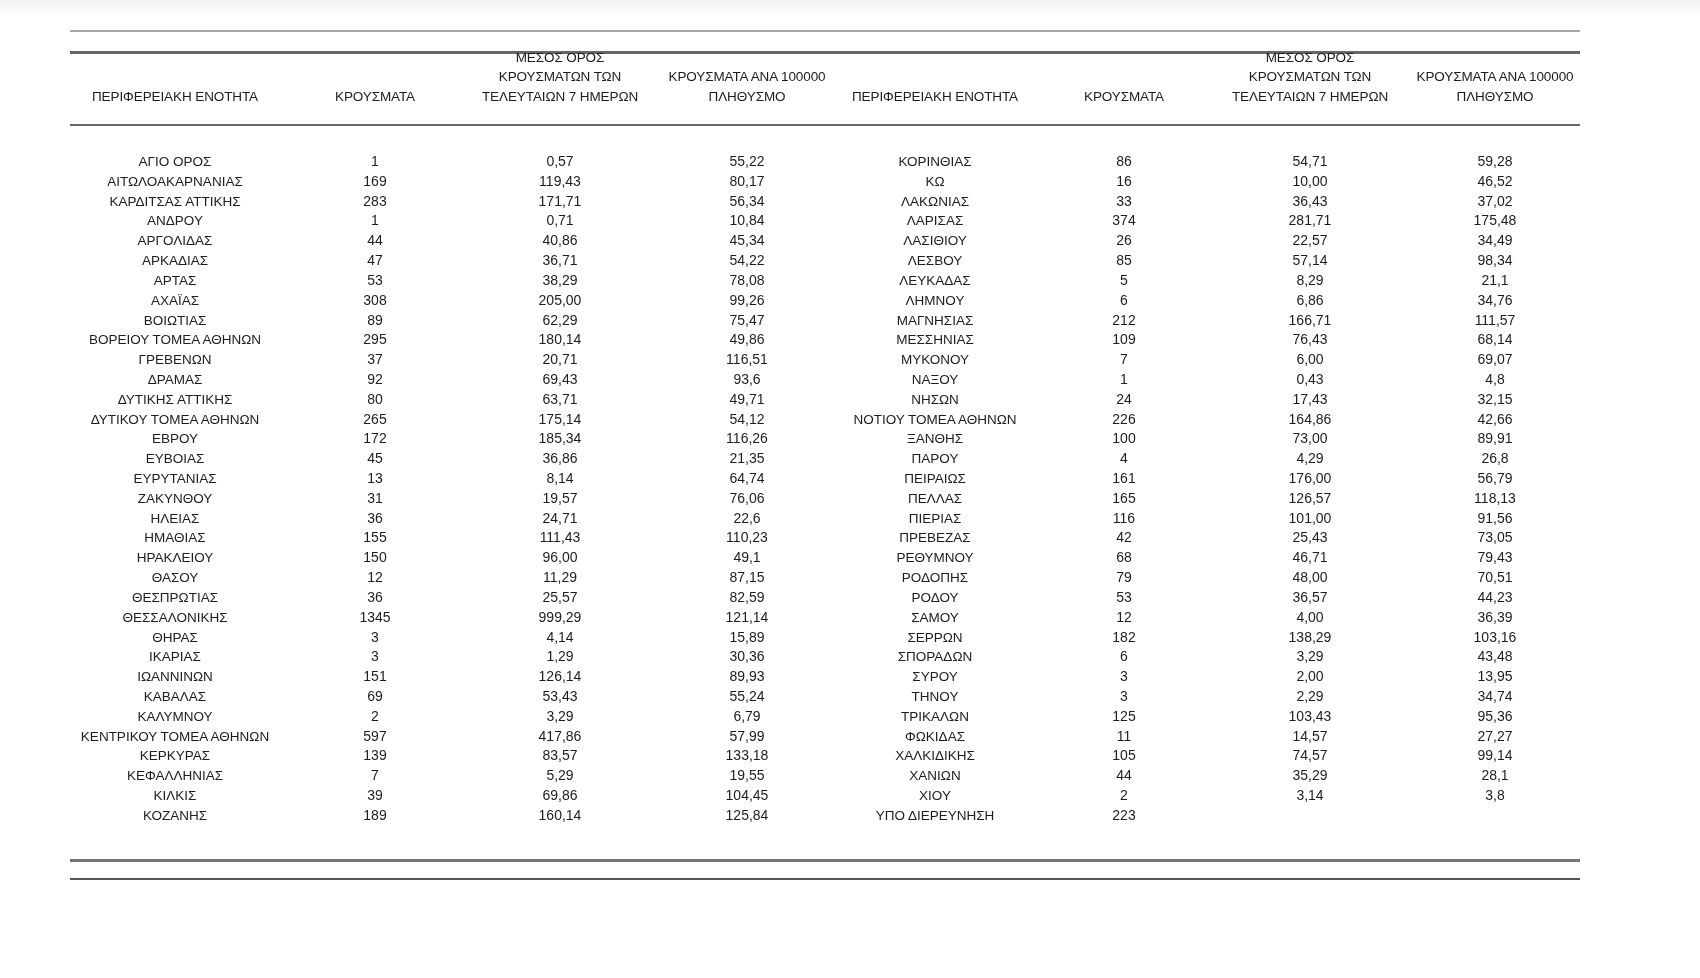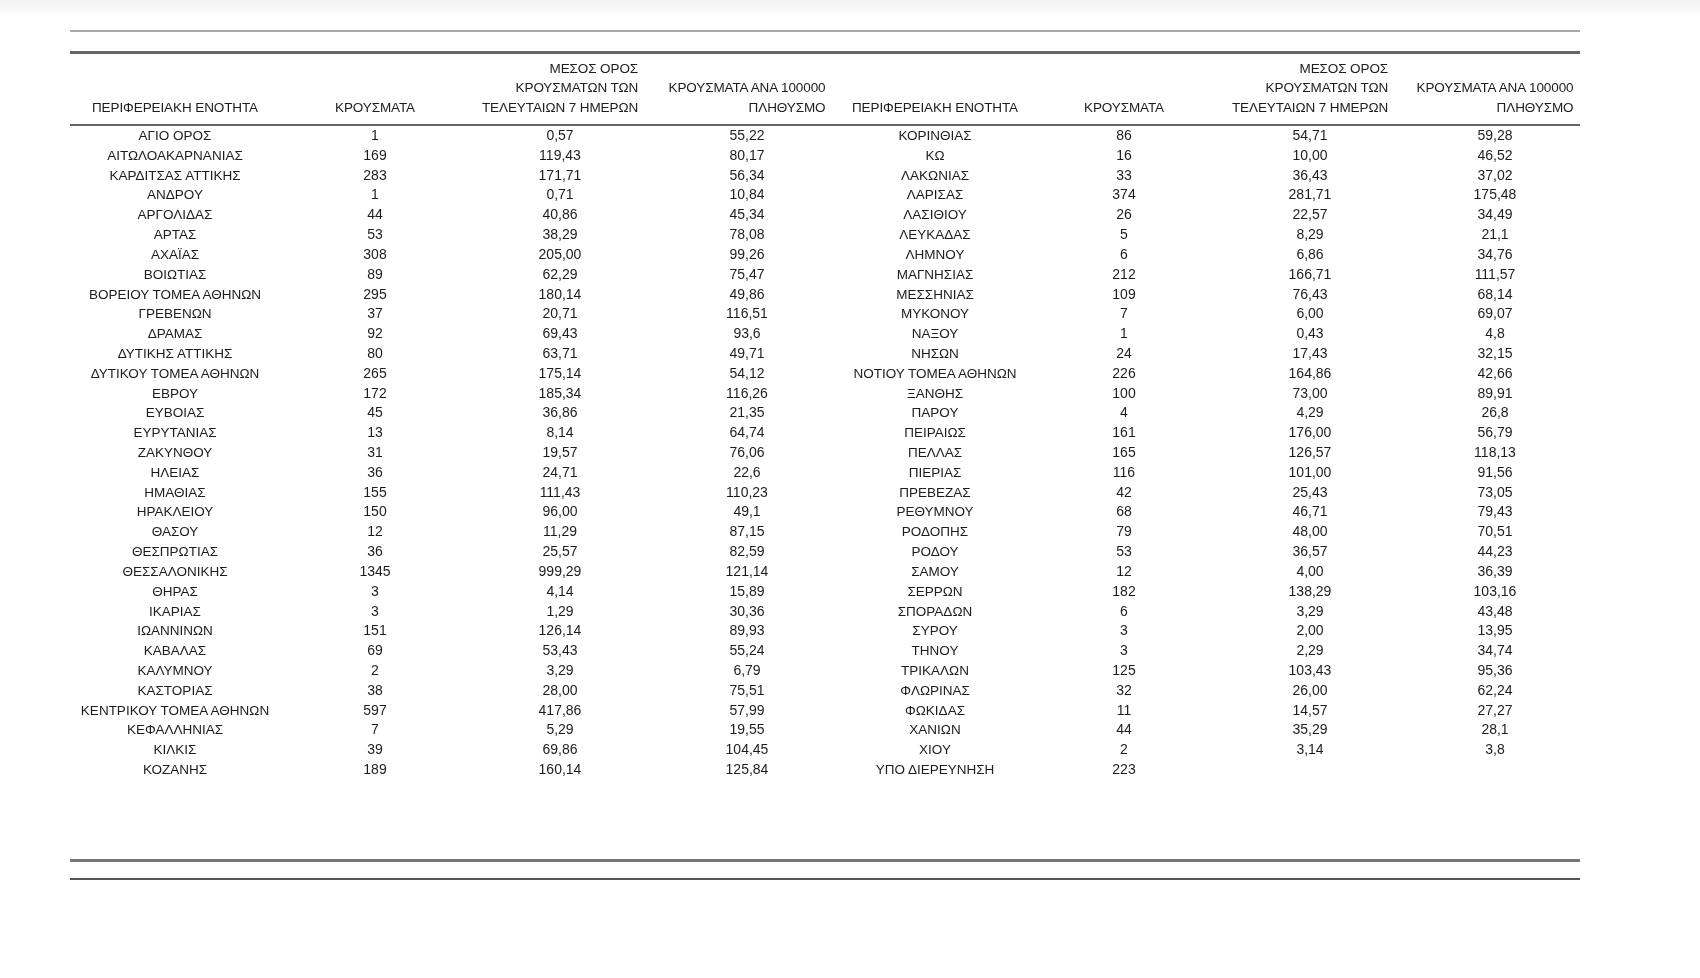--- a/index.html
+++ b/index.html
@@ -13,25 +13,25 @@
   }
   .hline { position: absolute; left: 70px; width: 1510px; }
   .hline.thin { top: 30px; height: 2px; background: #a8a8a8; }
   .hline.thick { top: 51px; height: 3px; background: #666; }
   .hline.bottom1 { top: 859px; height: 3px; background: #777; }
   .hline.bottom2 { top: 878px; height: 2px; background: #555; }
 
   .table { position: absolute; left: 70px; top: 66px; width: 1510px; }
   .thead { position: relative; height: 58px; border-bottom: 2px solid #666; }
   .th {
-    position: absolute; bottom: 7px; text-align: right; font-size: 13.5px; line-height: 19.5px;
+    position: absolute; bottom: 18px; text-align: center; font-size: 13.5px; line-height: 19.5px;
     white-space: nowrap; transform: translateX(-50%); letter-spacing: -0.1px;
   }
   .th .ln { display: block; }
-  .tbody { position: relative; }
+  .tbody { position: relative; margin-top: 26px; }
   .tr { position: relative; height: 19.82px; }
   .td {
     position: absolute; top: 0; transform: translateX(-50%); white-space: nowrap;
     font-size: 14px; line-height: 19.8px; text-align: center;
   }
   .td.name { font-size: 13.5px; }
   
   .c1 { left: 105px; } .c2 { left: 305px; } .c3 { left: 490px; } .c4 { left: 677px; }
   .c5 { left: 865px; } .c6 { left: 1054px; } .c7 { left: 1240px; } .c8 { left: 1425px; }
 </style>
@@ -120,20 +120,30 @@
         <span class="td c1 name">ΑΡΓΟΛΙΔΑΣ</span>
         <span class="td c2">44</span>
         <span class="td c3">40,86</span>
         <span class="td c4">45,34</span>
         <span class="td c5 name">ΛΑΣΙΘΙΟΥ</span>
         <span class="td c6">26</span>
         <span class="td c7">22,57</span>
         <span class="td c8">34,49</span>
       </div>
       <div class="tr">
+        <span class="td c1 name">ΑΡΚΑΔΙΑΣ</span>
+        <span class="td c2">47</span>
+        <span class="td c3">36,71</span>
+        <span class="td c4">54,22</span>
+        <span class="td c5 name">ΛΕΣΒΟΥ</span>
+        <span class="td c6">85</span>
+        <span class="td c7">57,14</span>
+        <span class="td c8">98,34</span>
+      </div>
+      <div class="tr">
         <span class="td c1 name">ΑΡΤΑΣ</span>
         <span class="td c2">53</span>
         <span class="td c3">38,29</span>
         <span class="td c4">78,08</span>
         <span class="td c5 name">ΛΕΥΚΑΔΑΣ</span>
         <span class="td c6">5</span>
         <span class="td c7">8,29</span>
         <span class="td c8">21,1</span>
       </div>
       <div class="tr">
@@ -350,40 +360,40 @@
         <span class="td c1 name">ΚΑΛΥΜΝΟΥ</span>
         <span class="td c2">2</span>
         <span class="td c3">3,29</span>
         <span class="td c4">6,79</span>
         <span class="td c5 name">ΤΡΙΚΑΛΩΝ</span>
         <span class="td c6">125</span>
         <span class="td c7">103,43</span>
         <span class="td c8">95,36</span>
       </div>
       <div class="tr">
-        <span class="td c1 name">ΚΑΣΤΟΡΙΑΣ</span>
-        <span class="td c2">38</span>
-        <span class="td c3">28,00</span>
-        <span class="td c4">75,51</span>
-        <span class="td c5 name">ΦΛΩΡΙΝΑΣ</span>
-        <span class="td c6">32</span>
-        <span class="td c7">26,00</span>
-        <span class="td c8">62,24</span>
-      </div>
-      <div class="tr">
         <span class="td c1 name">ΚΕΝΤΡΙΚΟΥ ΤΟΜΕΑ ΑΘΗΝΩΝ</span>
         <span class="td c2">597</span>
         <span class="td c3">417,86</span>
         <span class="td c4">57,99</span>
         <span class="td c5 name">ΦΩΚΙΔΑΣ</span>
         <span class="td c6">11</span>
         <span class="td c7">14,57</span>
         <span class="td c8">27,27</span>
       </div>
       <div class="tr">
+        <span class="td c1 name">ΚΕΡΚΥΡΑΣ</span>
+        <span class="td c2">139</span>
+        <span class="td c3">83,57</span>
+        <span class="td c4">133,18</span>
+        <span class="td c5 name">ΧΑΛΚΙΔΙΚΗΣ</span>
+        <span class="td c6">105</span>
+        <span class="td c7">74,57</span>
+        <span class="td c8">99,14</span>
+      </div>
+      <div class="tr">
         <span class="td c1 name">ΚΕΦΑΛΛΗΝΙΑΣ</span>
         <span class="td c2">7</span>
         <span class="td c3">5,29</span>
         <span class="td c4">19,55</span>
         <span class="td c5 name">ΧΑΝΙΩΝ</span>
         <span class="td c6">44</span>
         <span class="td c7">35,29</span>
         <span class="td c8">28,1</span>
       </div>
       <div class="tr">

